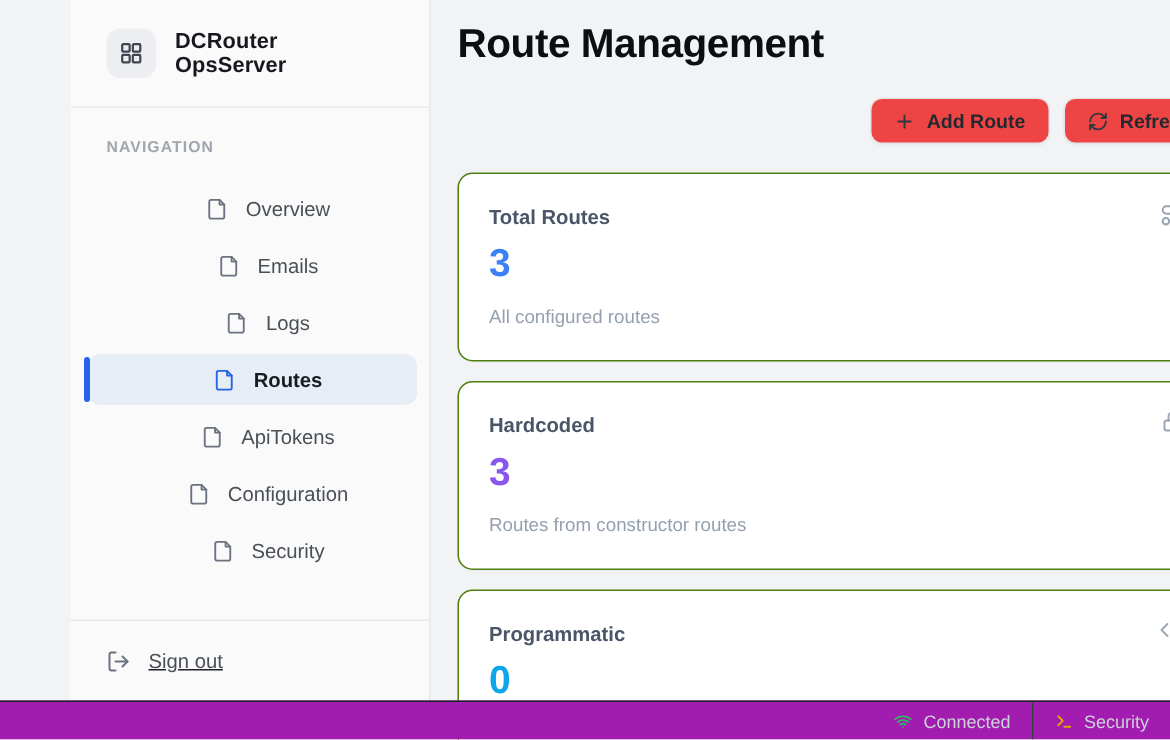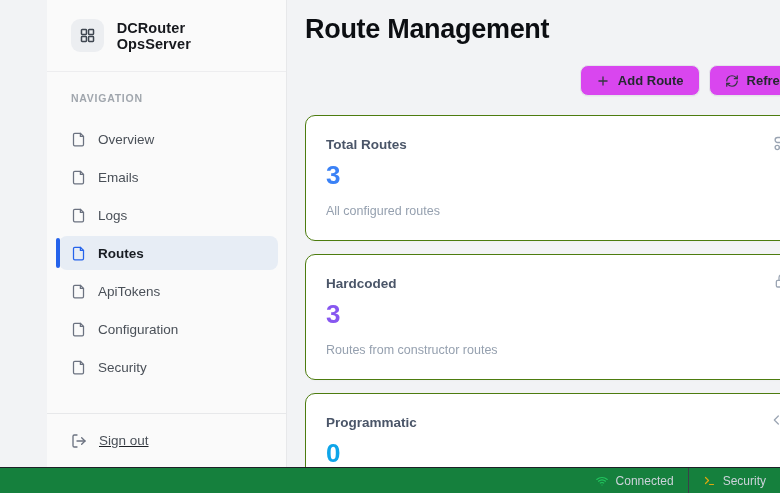--- a/index.html
+++ b/index.html
@@ -34,21 +34,21 @@
   .nav-label {
     margin: 20px 24px 0 24px;
     font-size: 10.5px; font-weight: 700; color: #a0a6ad;
     letter-spacing: .07em;
   }
   .nav-list { margin-top: 16px; }
   .nav-item {
     position: relative; height: 38px;
     display: flex; align-items: center; gap: 12px;
     padding-left: 24px; cursor: pointer;
-    color: #4a5058; font-size: 13.5px;
+    color: #4a5058; font-size: 13.5px; justify-content: center;
   }
   .nav-item .nav-icon { color: #6b7280; display: flex; z-index: 1; }
   .nav-item .nav-text { z-index: 1; }
   .nav-item.active { color: #181c22; font-weight: 700; }
   .nav-item.active .nav-icon { color: #2563eb; }
   .nav-item.active::after {
     content: ""; position: absolute; left: 12px; right: 8px; top: 2px; bottom: 2px;
     background: #e7edf5; border-radius: 8px; z-index: 0;
   }
   .nav-item.active::before {
@@ -71,21 +71,21 @@
   .page-title {
     margin-top: 14px;
     font-size: 27px; font-weight: 800; color: #0c0e12; letter-spacing: -.3px;
   }
   .actions {
     margin-top: 20px;
     display: flex; justify-content: flex-end; gap: 9px;
   }
   .btn {
     height: 31px; display: inline-flex; align-items: center; gap: 8px;
-    padding: 0 15px; background: #d946ef;
+    padding: 0 15px; background: #ef4444;
     border: 1px solid #e3e5e9; border-radius: 8px;
     font-family: "Liberation Sans", sans-serif;
     font-size: 13px; font-weight: 600; color: #24292f; cursor: pointer;
     box-shadow: 0 1px 1px rgba(16,24,40,.03);
   }
   .btn svg { color: #32373e; }
 
   .cards { margin-top: 19px; display: flex; flex-direction: column; gap: 13px; }
   .card {
     background: #ffffff; border: 1px solid #4d7c0f; border-radius: 10px;
@@ -94,21 +94,21 @@
   }
   .card-head { display: flex; align-items: flex-start; justify-content: space-between; }
   .card-title { font-size: 13.5px; font-weight: 700; color: #4a5568; padding-top: 3px; }
   .card-icon { color: #9aa4b2; display: flex; }
   .card-value { margin-top: 10px; font-size: 26px; font-weight: 700; line-height: 1; }
   .card-desc { margin-top: 16px; font-size: 12.5px; color: #95a0af; }
 
   
   .statusbar {
     position: absolute; left: 0; right: 0; bottom: 0; height: 26px;
-    background: #15803d; border-top: 1px solid #1d2026;
+    background: #a21caf; border-top: 1px solid #1d2026;
     display: flex; align-items: center; justify-content: flex-end;
     font-size: 12px; color: #ccd2da; z-index: 10;
   }
   .status-seg {
     display: flex; align-items: center; gap: 7px;
     padding: 0 14px; height: 100%; cursor: pointer;
   }
   .status-divider { width: 1px; height: 100%; background: #3a4049; }
   .wifi-icon { color: #22c55e; display: flex; }
   .terminal-icon { color: #e0a80e; display: flex; }

